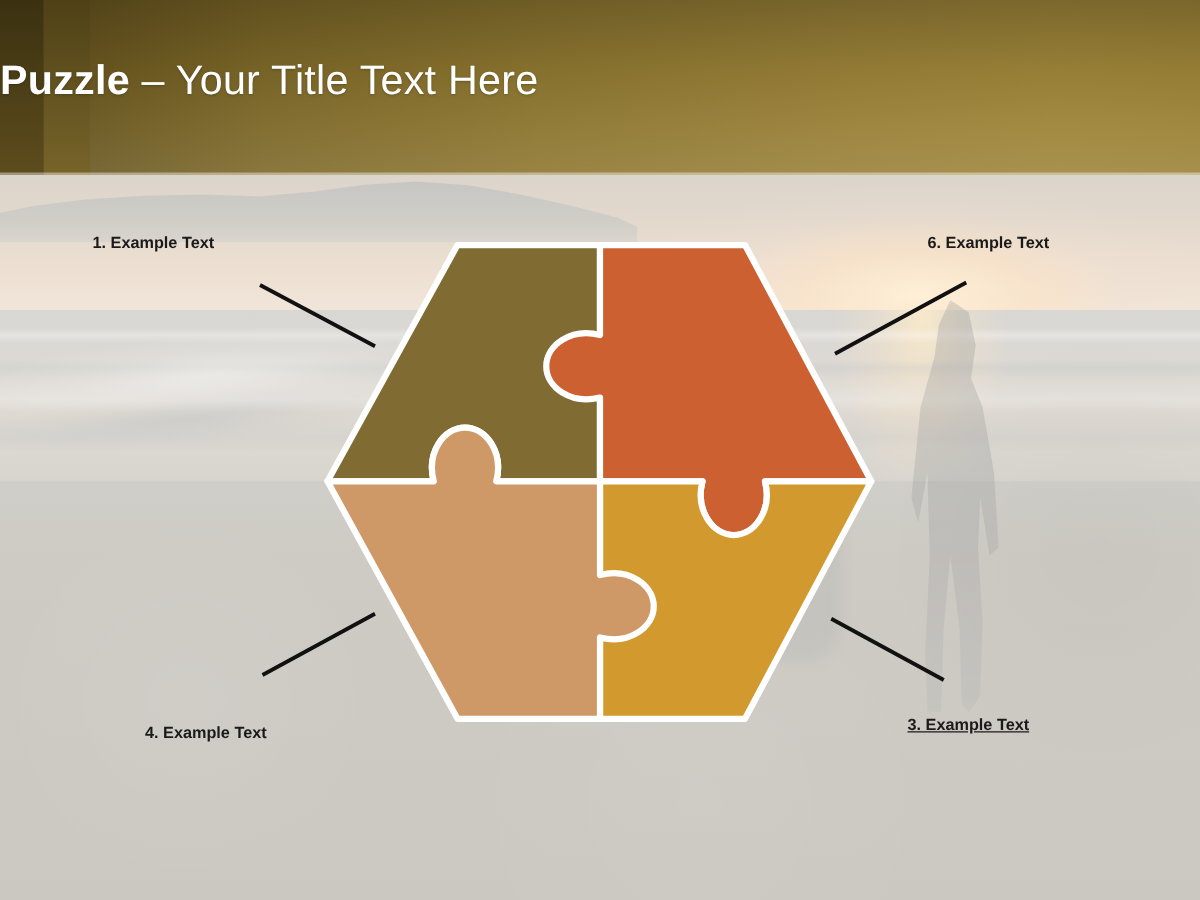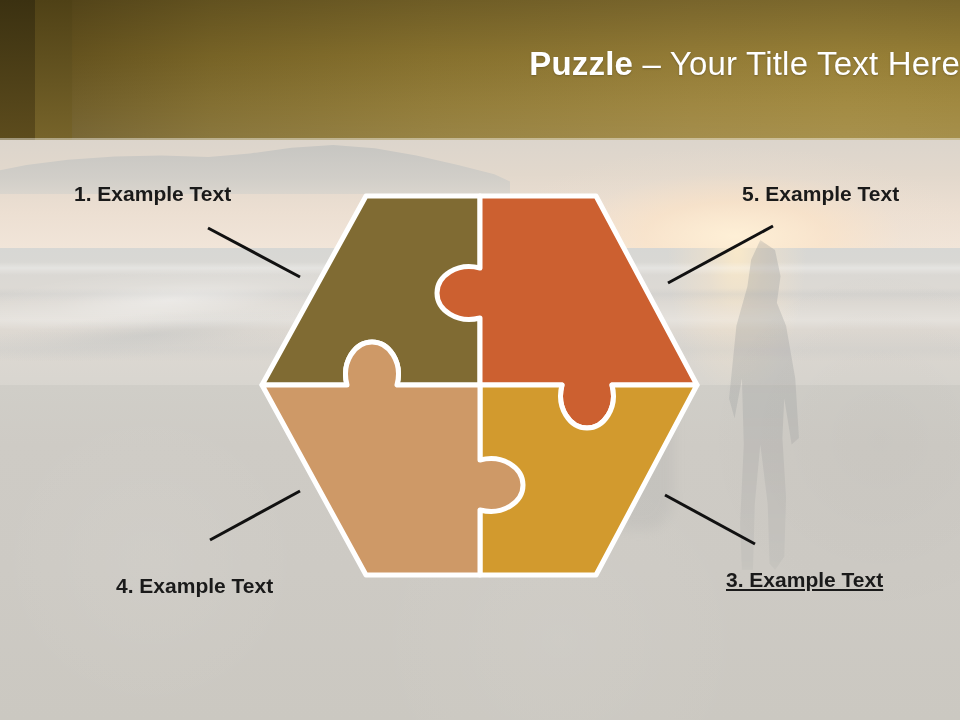--- a/index.html
+++ b/index.html
@@ -152,21 +152,21 @@
   .header-rule {
     position: absolute;
     left: 0; top: 138px; width: 960px; height: 2px;
     background: rgba(255,255,255,0.42);
   }
 
   .title {
     position: absolute;
     left: 0; top: 44px;
     width: 960px;
-    text-align: right;
+    text-align: left;
     color: #ffffff;
     font-size: 33px;
     line-height: 40px;
     letter-spacing: 0.2px;
     white-space: nowrap;
     text-shadow: 0 1px 2px rgba(0,0,0,0.22);
   }
   .title .strong { font-weight: bold; }
   .title .rest   { font-weight: normal; }
 
@@ -174,21 +174,21 @@
   .puzzle {
     position: absolute;
     left: 0; top: 0;
     width: 960px; height: 720px;
   }
 
   
   .label {
     position: absolute;
     color: #1a1a1a;
-    font-size: 21px;
+    font-size: 13px;
     font-weight: bold;
     line-height: 20px;
     white-space: nowrap;
   }
   #label-1 { left: 74px;  top: 184px; }
   #label-2 { left: 742px; top: 184px; }
   #label-3 { left: 726px; top: 570px; text-decoration: underline; }
   #label-4 { left: 116px; top: 576px; }
 </style>
 </head>
@@ -273,17 +273,17 @@
   </svg>
 
   <svg class="puzzle" viewBox="0 0 960 720">
     <line x1="208" y1="228" x2="300" y2="277" stroke="#111111" stroke-width="3"></line>
     <line x1="668" y1="283" x2="773" y2="226" stroke="#111111" stroke-width="3"></line>
     <line x1="665" y1="495" x2="755" y2="544" stroke="#111111" stroke-width="3"></line>
     <line x1="210" y1="540" x2="300" y2="491" stroke="#111111" stroke-width="3"></line>
   </svg>
 
   <div class="label" id="label-1">1. Example Text</div>
-  <div class="label" id="label-2">5. Example Text</div>
+  <div class="label" id="label-2">6. Example Text</div>
   <div class="label" id="label-3">3. Example Text</div>
   <div class="label" id="label-4">4. Example Text</div>
 
 </div>
 
 </body></html>

